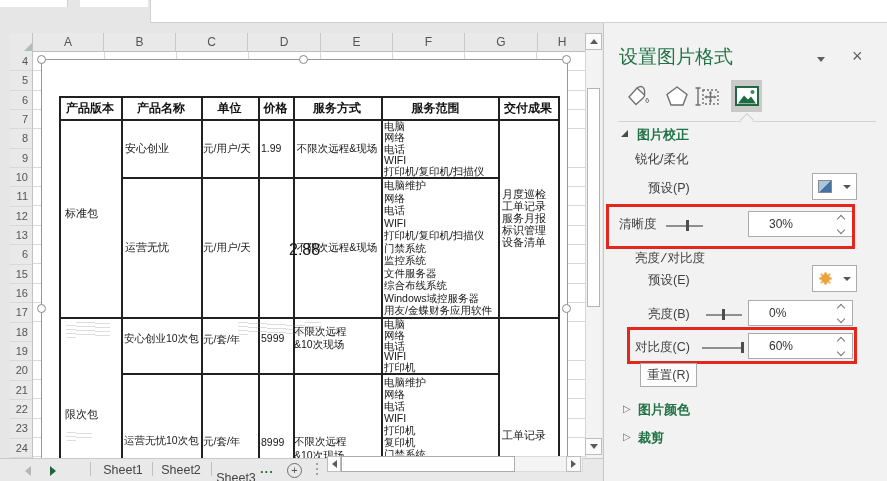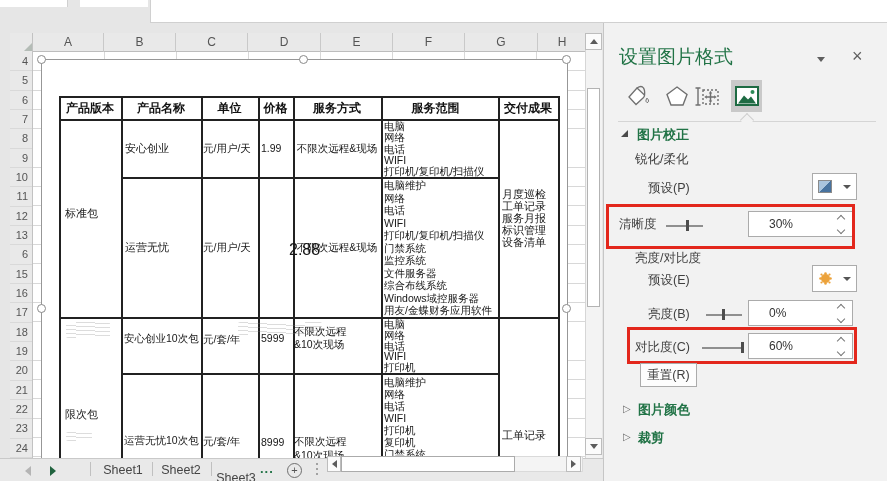--- a/index.html
+++ b/index.html
@@ -302,21 +302,21 @@
   </div>
 
   <span class="plabel" style="left:619px;top:216px;">清晰度</span>
   <div class="slider" style="left:666px;top:225px;width:37px;"></div>
   <div class="stick" style="left:686px;top:220px;"></div>
   <div class="spin" style="left:748px;top:211px;">30%</div>
   <div class="chev up" style="left:838px;top:216px;"></div>
   <div class="chev dn" style="left:838px;top:227px;"></div>
   <div class="redbox" style="left:606px;top:204px;width:249px;height:45px;"></div>
 
-  <span class="plabel" style="left:635px;top:250px;">亮度/对比度</span>
+  <span class="plabel" style="left:635px;top:250px;font-family:Liberation Mono, monospace;">亮度/对比度</span>
 
   <span class="plabel" style="left:648px;top:272px;">预设(E)</span>
   <div class="ddbtn" style="left:812px;top:265px;">
     <div class="sun"></div>
     <div class="dd-caret"></div>
   </div>
 
   <span class="plabel" style="left:648px;top:306px;text-align:center;">亮度(B)</span>
   <div class="slider" style="left:706px;top:314px;width:36px;"></div>
   <div class="stick" style="left:722px;top:309px;"></div>

